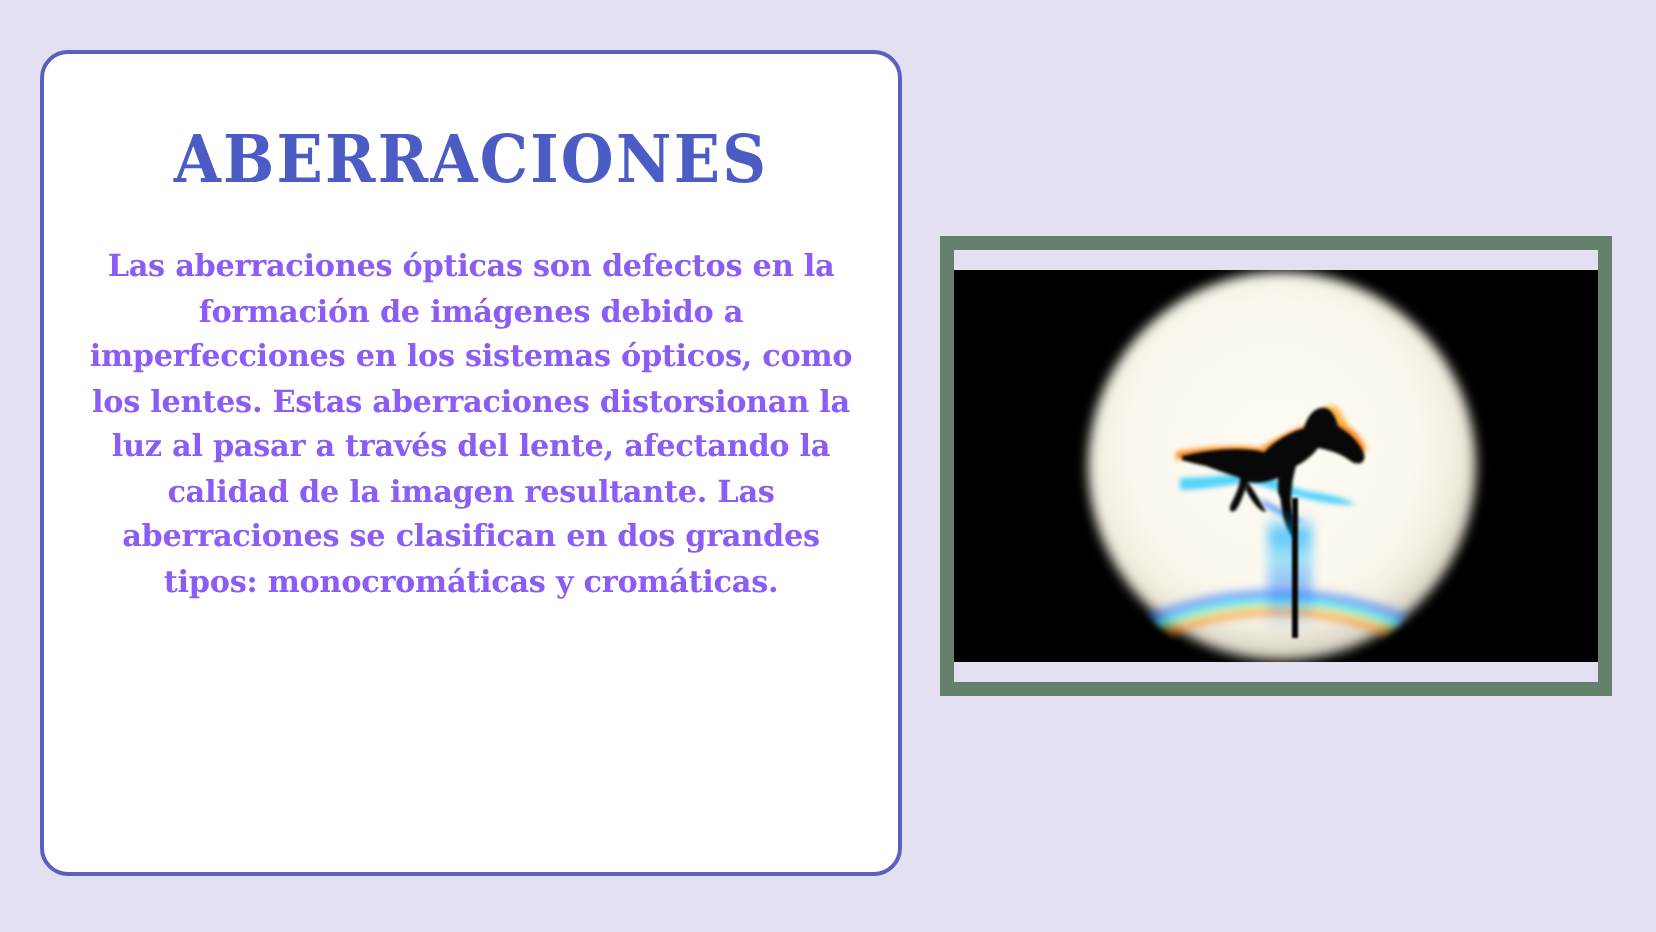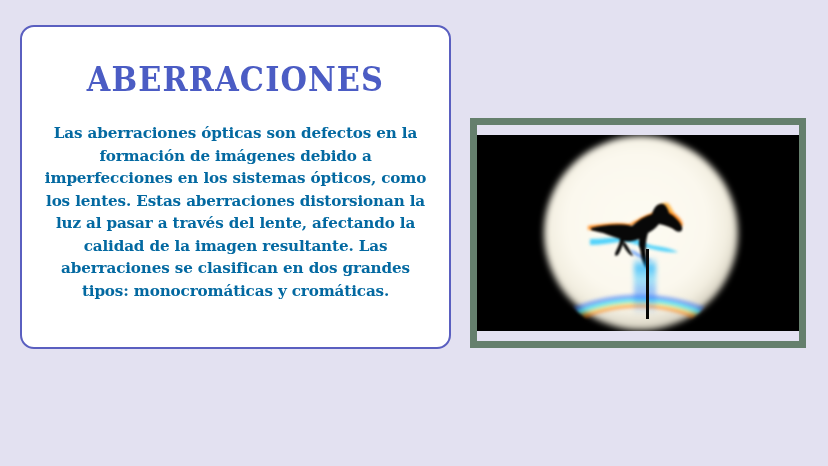--- a/index.html
+++ b/index.html
@@ -20,21 +20,21 @@
     inset: 0;
     background: #e3e1f1;
   }
 
   
   .text-card {
     position: absolute;
     left: 20px;
     top: 25px;
     width: 431px;
-    height: 324px;
+    height: 413px;
     background: #ffffff;
     border: 2px solid #5a5fc0;
     border-radius: 14px;
     box-sizing: border-box;
   }
 
   .card-title {
     margin: 0;
     padding: 36px 20px 0 20px;
     text-align: center;
@@ -46,21 +46,21 @@
     line-height: 1;
     transform: scaleX(0.92);
     transform-origin: center top;
     white-space: nowrap;
   }
 
   .card-body {
     margin: 0;
     padding: 26px 22px 0 22px;
     text-align: center;
-    color: #0369a1;
+    color: #8b5cf6;
     font-family: "DejaVu Serif", "Liberation Serif", serif;
     font-weight: bold;
     font-size: 15.2px;
     line-height: 1.48;
     letter-spacing: -0.15px;
   }
 
   
   .photo-frame {
     position: absolute;

